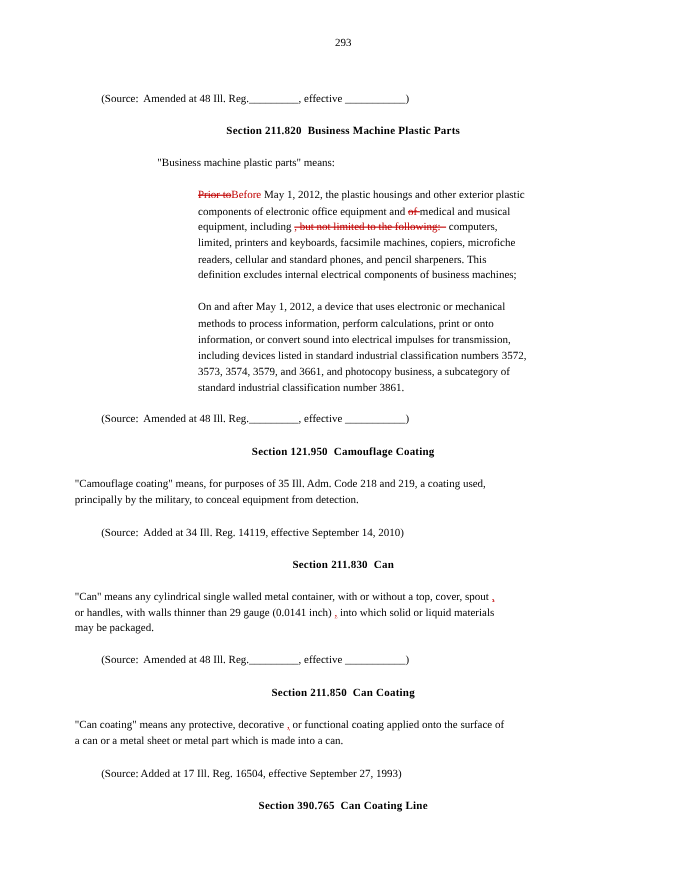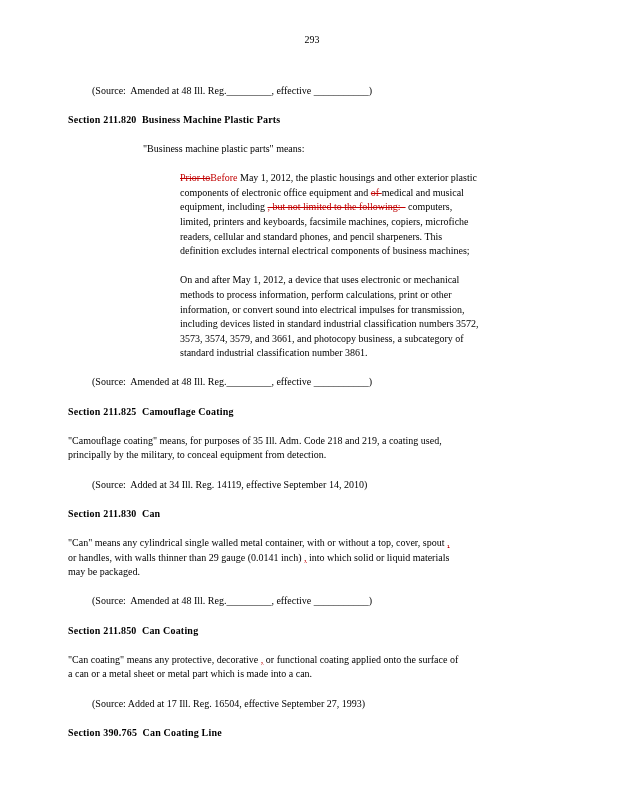--- a/index.html
+++ b/index.html
@@ -23,20 +23,21 @@
   .page-number {
     text-align: center;
     margin-bottom: 36px;
   }
   .block {
     margin-bottom: 14.6px;
   }
   .heading {
     font-weight: bold;
     letter-spacing: 0.2px;
+    text-align: center;
   }
   .line {
     white-space: pre;
   }
   .ind-1 { margin-left: 24px; }
   .ind-2 { margin-left: 75px; }
   .ind-3 { margin-left: 112px; }
   .m-del {
     color: var(--revision-red, #c00000);
     text-decoration: line-through;
@@ -68,31 +69,31 @@
       <div class="block para ind-3">
         <div class="line"><span class="m-del">Prior to</span><span class="m-insp">Before</span><span> May 1, 2012, the plastic housings and other exterior plastic</span></div>
         <div class="line"><span>components of electronic office equipment and </span><span class="m-del">of </span><span>medical and musical</span></div>
         <div class="line"><span>equipment, including </span><span class="m-del">, but not limited to the following:  </span><span> computers,</span></div>
         <div class="line"><span>limited, printers and keyboards, facsimile machines, copiers, microfiche</span></div>
         <div class="line"><span>readers, cellular and standard phones, and pencil sharpeners. This</span></div>
         <div class="line"><span>definition excludes internal electrical components of business machines;</span></div>
       </div>
       <div class="block para ind-3">
         <div class="line"><span>On and after May 1, 2012, a device that uses electronic or mechanical</span></div>
-        <div class="line"><span>methods to process information, perform calculations, print or other</span></div>
+        <div class="line"><span>methods to process information, perform calculations, print or onto</span></div>
         <div class="line"><span>information, or convert sound into electrical impulses for transmission,</span></div>
         <div class="line"><span>including devices listed in standard industrial classification numbers 3572,</span></div>
         <div class="line"><span>3573, 3574, 3579, and 3661, and photocopy business, a subcategory of</span></div>
         <div class="line"><span>standard industrial classification number 3861.</span></div>
       </div>
       <div class="block source ind-1">
         <div class="line"><span>(Source:  Amended at 48 Ill. Reg._________, effective ___________)</span></div>
       </div>
       <div class="block heading">
-        <div class="line"><span>Section 211.825  Camouflage Coating</span></div>
+        <div class="line"><span>Section 121.950  Camouflage Coating</span></div>
       </div>
       <div class="block para">
         <div class="line"><span>"Camouflage coating" means, for purposes of 35 Ill. Adm. Code 218 and 219, a coating used,</span></div>
         <div class="line"><span>principally by the military, to conceal equipment from detection.</span></div>
       </div>
       <div class="block source ind-1">
         <div class="line"><span>(Source:  Added at 34 Ill. Reg. 14119, effective September 14, 2010)</span></div>
       </div>
       <div class="block heading">
         <div class="line"><span>Section 211.830  Can</span></div>

